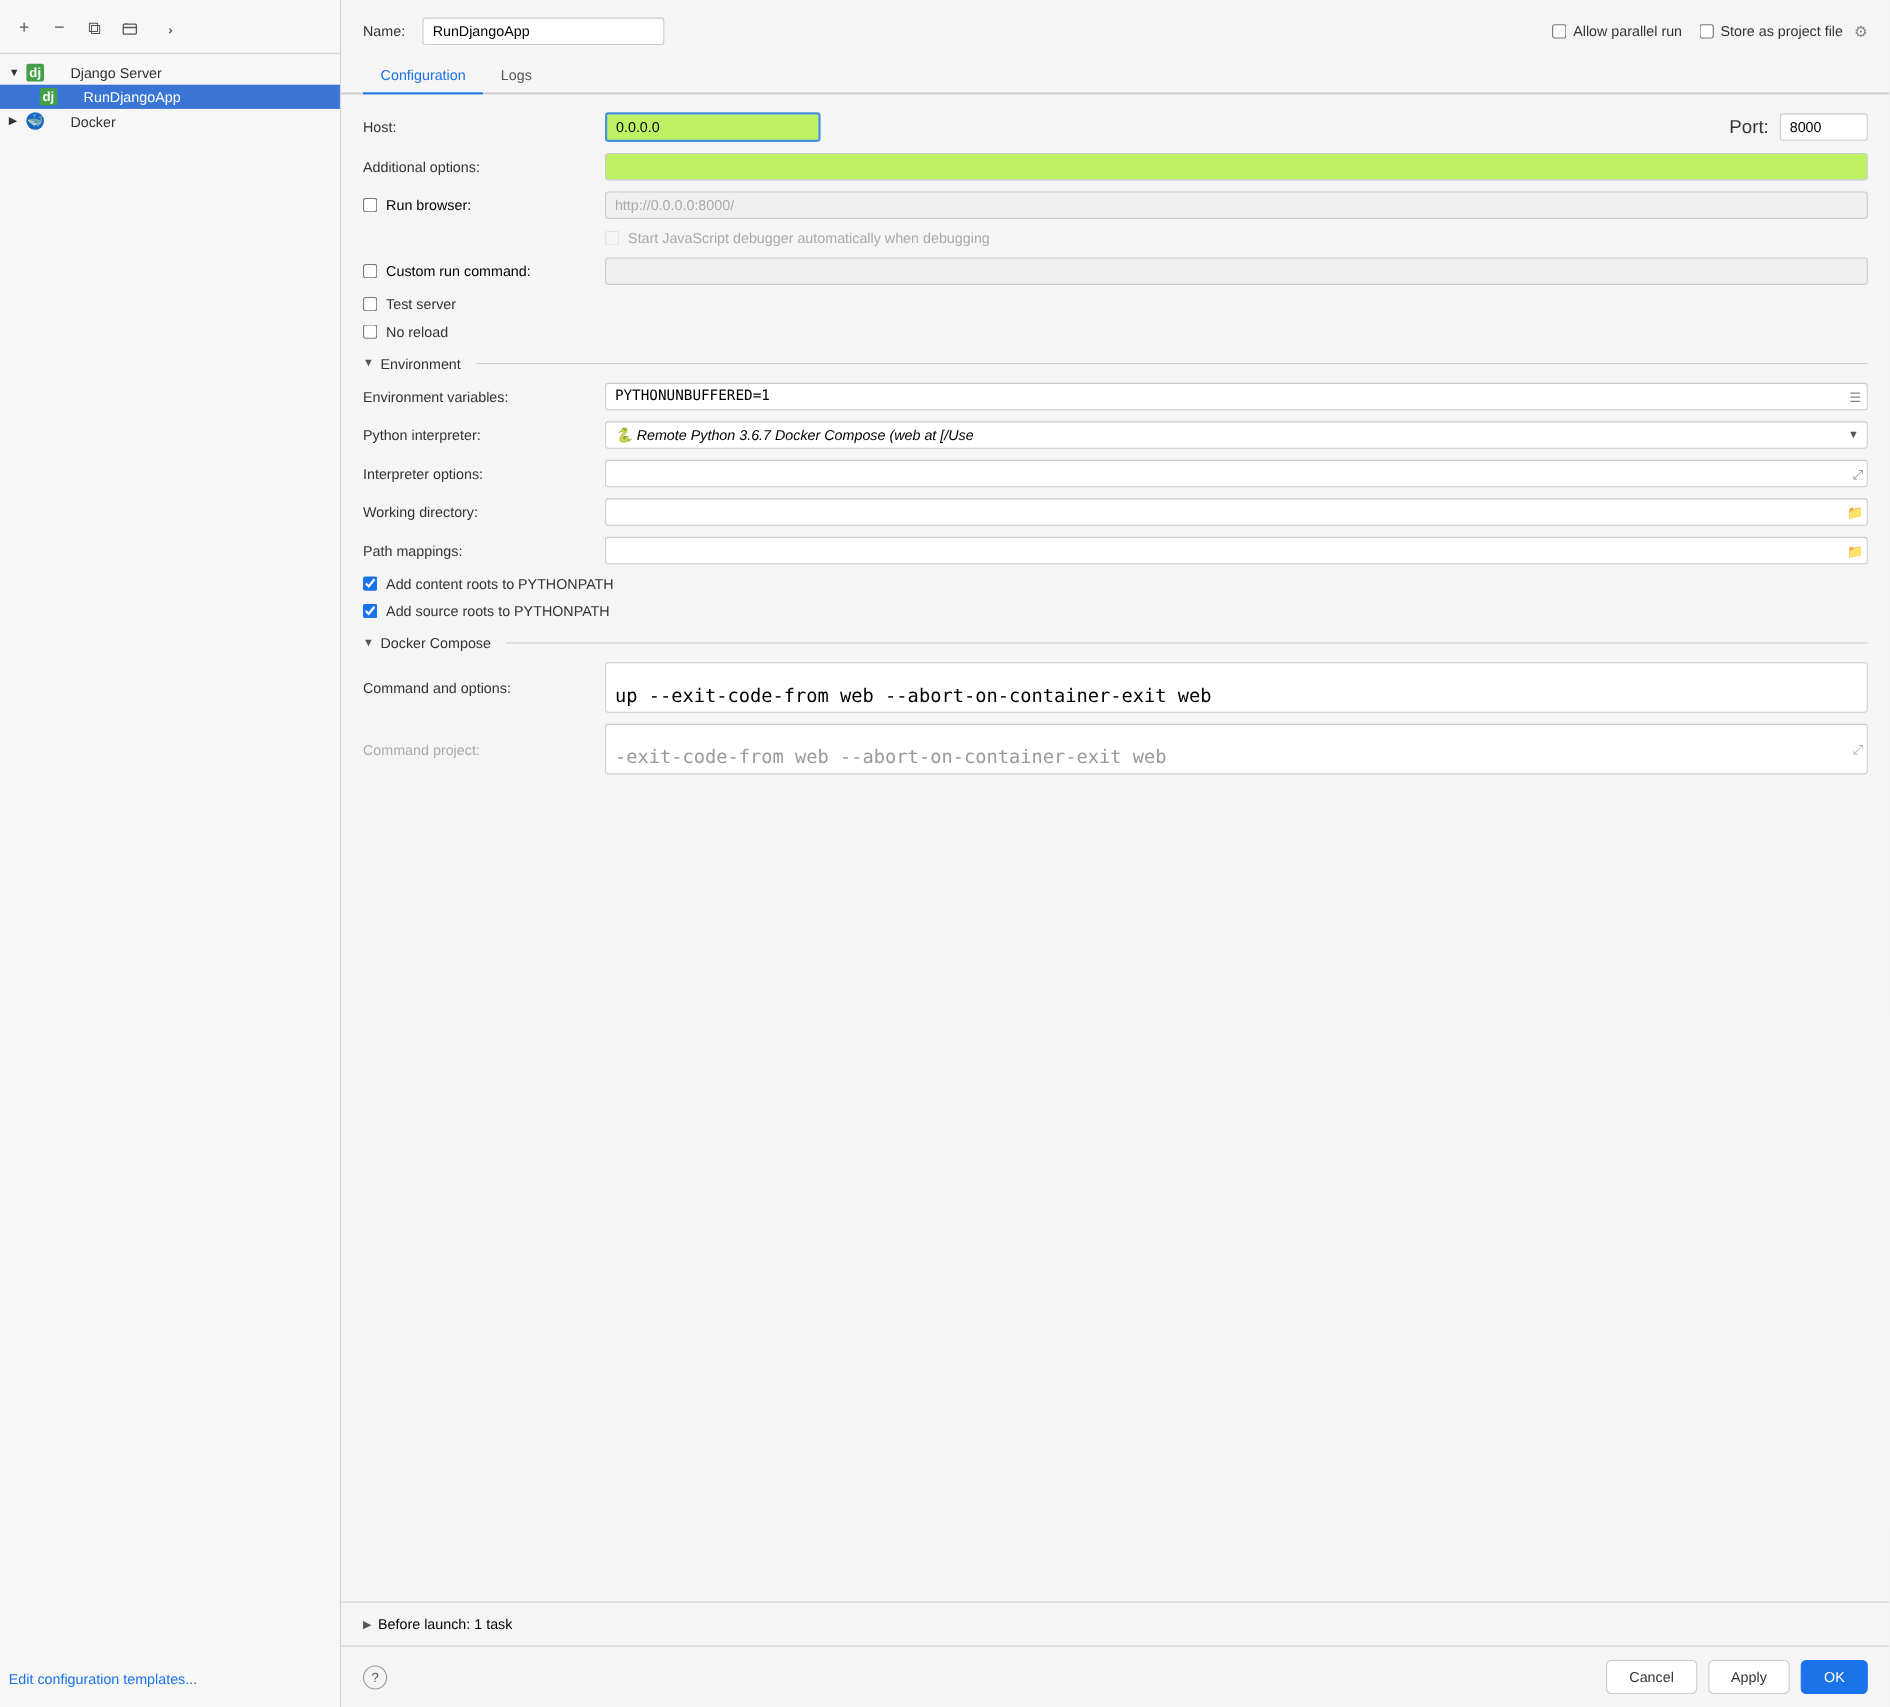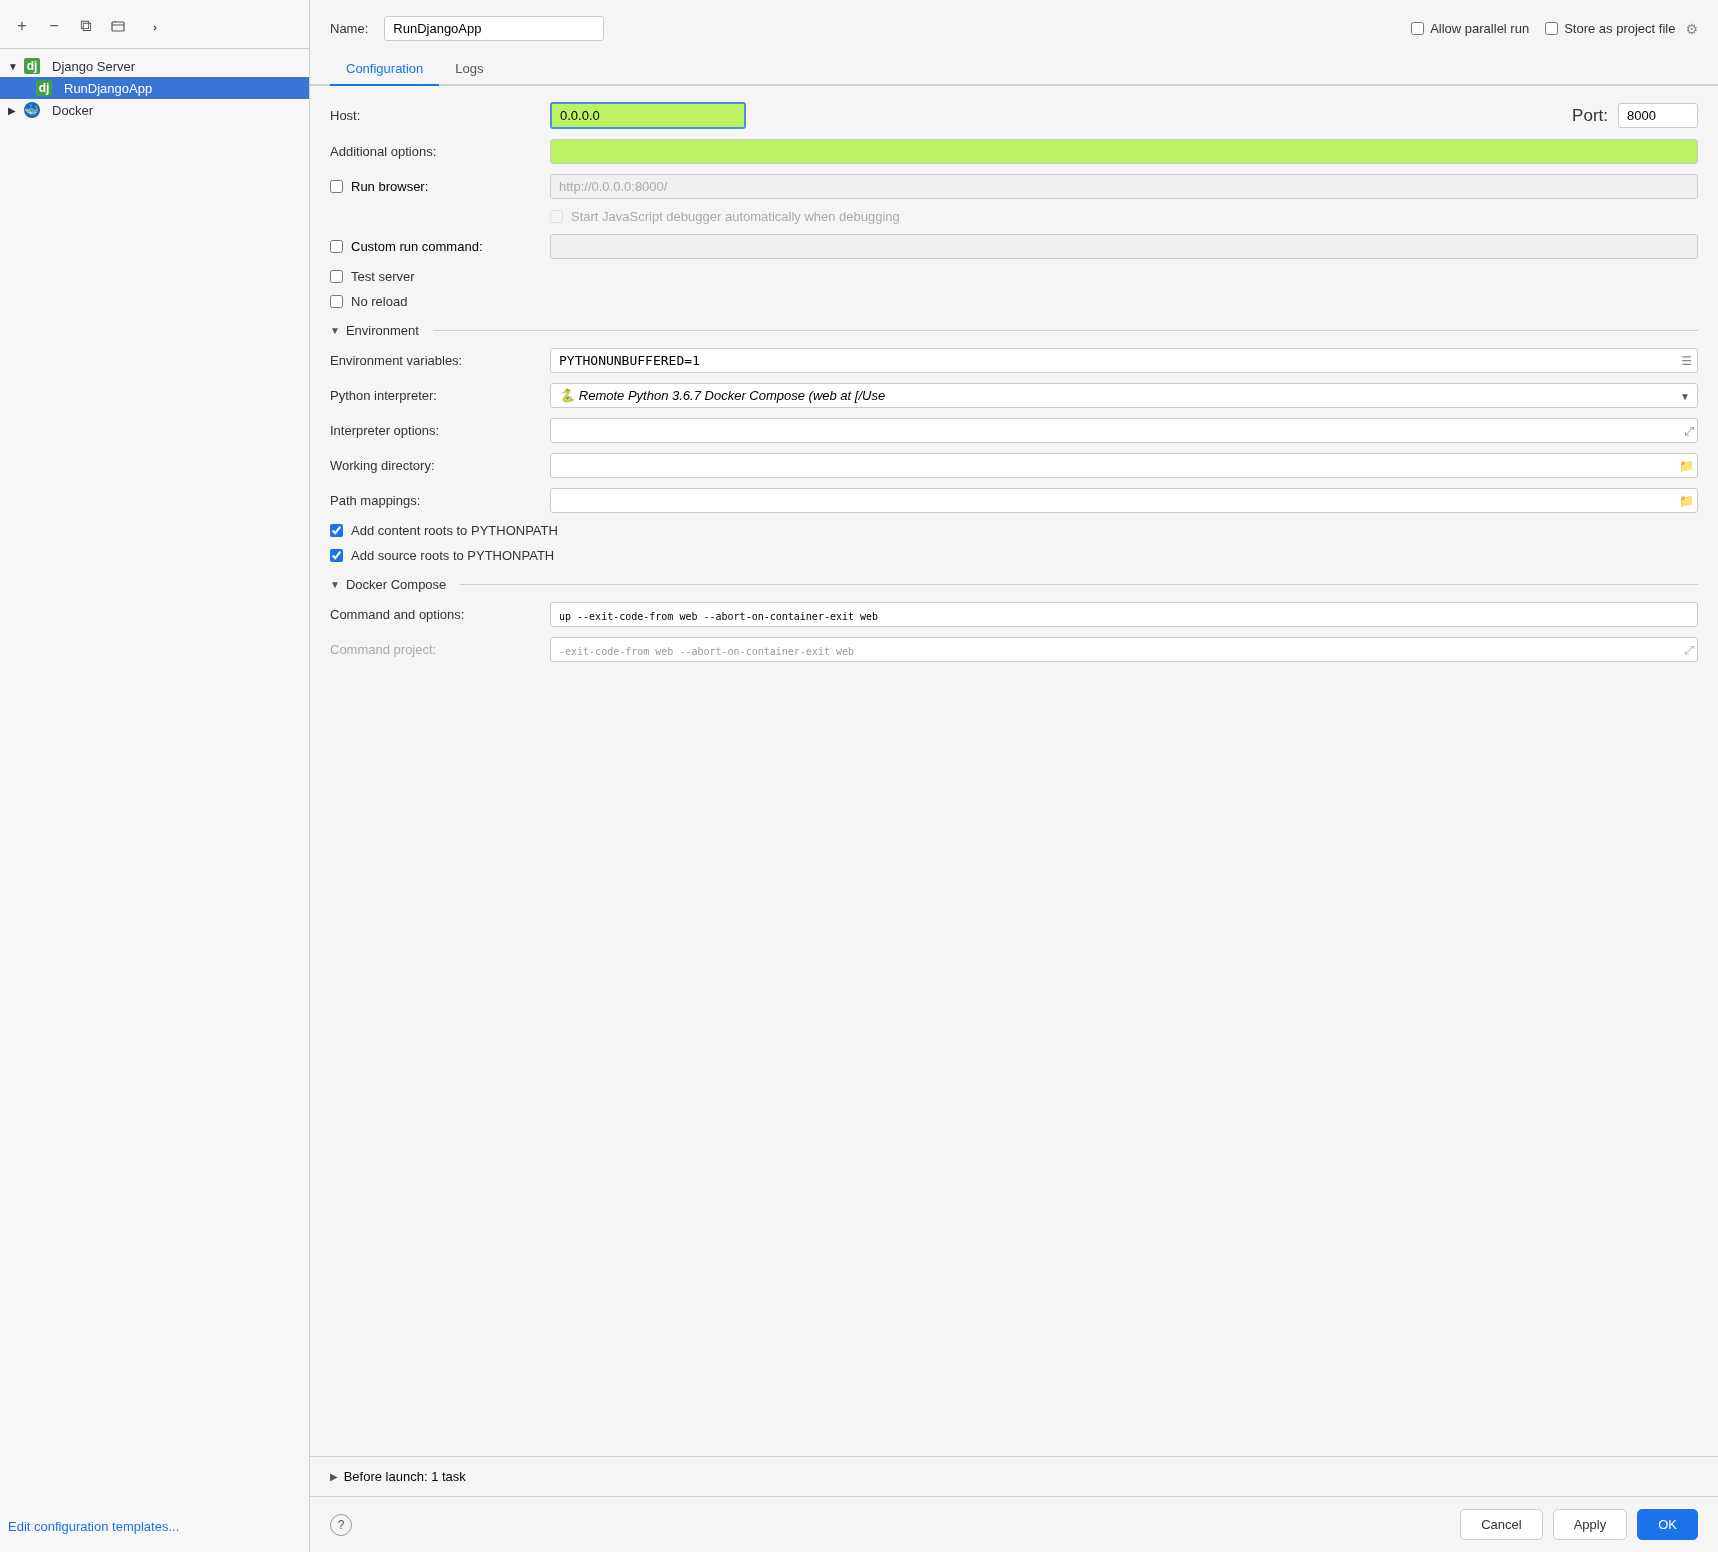--- a/index.html
+++ b/index.html
@@ -62,21 +62,21 @@
       font-size: 13px;
     }
     .sidebar-item.selected {
       background: #3875d7;
       color: white;
     }
 
     .sidebar-item .icon {
       width: 16px;
       height: 16px;
-      margin-right: 12px;
+      margin-right: 24px;
       flex-shrink: 0;
       display: inline-flex;
       align-items: center;
       justify-content: center;
       font-size: 12px;
     }
 
     .sidebar-item .chevron {
       font-size: 10px;
       margin-right: 4px;
@@ -331,22 +331,22 @@
     }
 
     .input-with-icon {
       flex: 1;
       position: relative;
     }
     .input-with-icon input {
       width: 100%;
       border: 1px solid #ccc;
       border-radius: 3px;
-      padding: 8px 28px 4px 8px;
-      font-size: 10px;
+      padding: 20px 28px 4px 8px;
+      font-size: 17px;
       background: white;
     }
     .input-with-icon .icon-btn {
       position: absolute;
       right: 4px;
       top: 50%;
       transform: translateY(-50%);
       color: #888;
       font-size: 12px;
       cursor: pointer;

